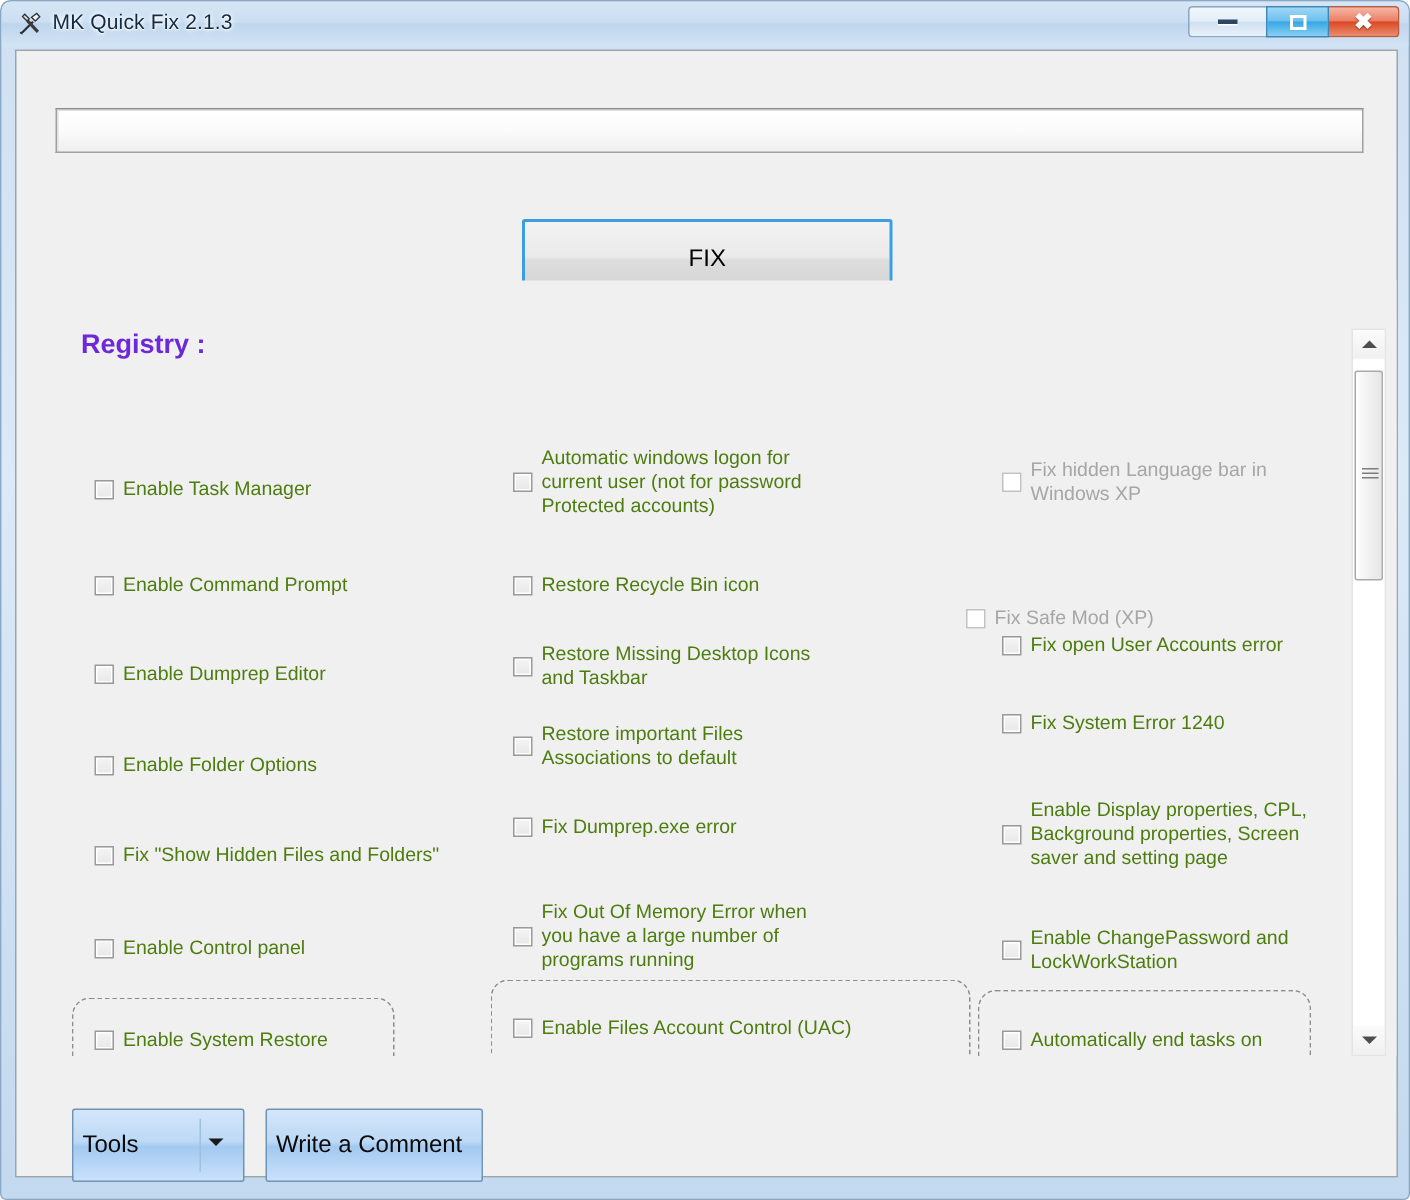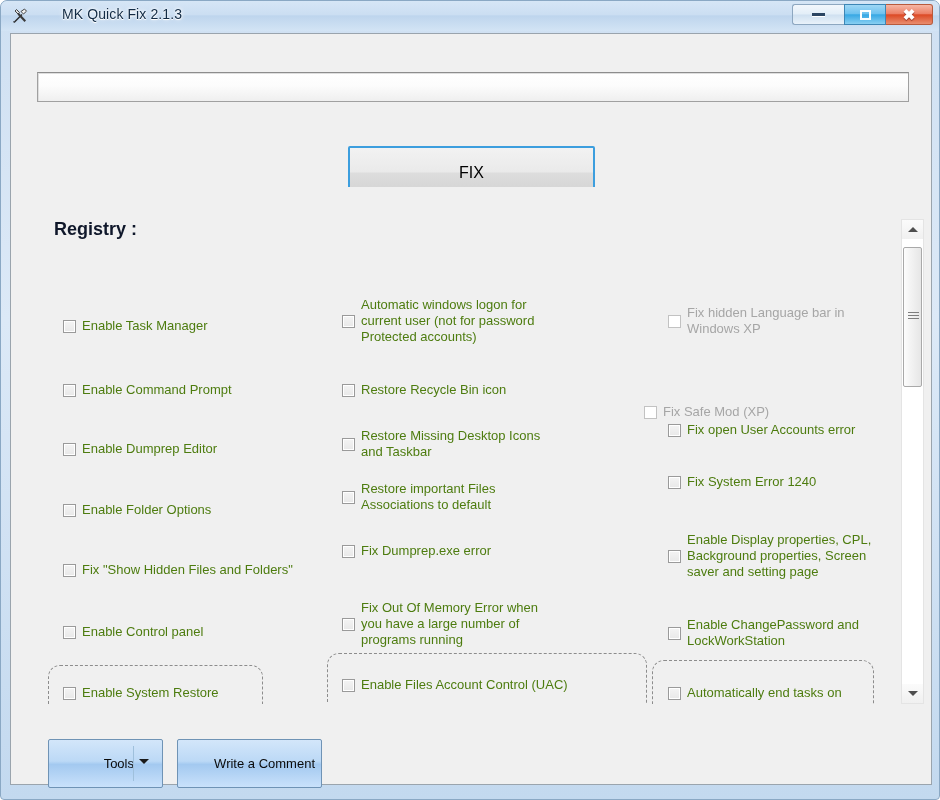--- a/index.html
+++ b/index.html
@@ -33,21 +33,20 @@
     position: absolute; left: 10px; top: 6px;
     width: 18px; height: 18px;
   }
   #title-text {
     position: absolute; left: 34px; top: 5px;
     font-size: 14px;
     color: #122b45;
     text-shadow: 0 0 3px #ffffff, 0 0 5px #ffffff, 0 1px 0 #ffffff;
     letter-spacing: .1px;
     white-space: nowrap;
-    margin-left: 27px;
   }
 
   
   .winbtn {
     position: absolute;
     top: 3px;
     height: 21px;
     box-sizing: border-box;
     border: 1px solid #8da7c0;
     display: flex; align-items: center; justify-content: center;
@@ -139,21 +138,21 @@
     position: absolute;
     left: 0; top: 0;
     width: 890px; height: 620px;
   }
 
   #registry-heading {
     position: absolute;
     left: 42px; top: 32px;
     font-size: 18px;
     font-weight: bold;
-    color: #0f172a;
+    color: #6d28d9;
     white-space: nowrap;
   }
 
   
   .cb-row {
     position: absolute;
     display: flex;
     align-items: center;
   }
   .cb-box {
@@ -244,26 +243,26 @@
   }
 
   
   .blue-button {
     position: absolute;
     box-sizing: border-box;
     background: linear-gradient(to bottom, #d3e6fa 0%, #bcd9f6 45%, #a3c9f0 52%, #c9e1fb 100%);
     border: 1px solid #6f93b5;
     border-radius: 2px;
     font-family: "Liberation Sans", sans-serif;
-    font-size: 13px;
+    font-size: 16px;
     color: #0a0a0a;
     cursor: default;
     display: flex;
     align-items: center;
-    justify-content: flex-end;
+    justify-content: flex-start;
   }
   #tools-button {
     left: 37px; top: 705px;
     width: 115px; height: 49px;
     padding-right: 28px;
   }
   #tools-divider {
     position: absolute;
     left: 122px; top: 712px;
     width: 1px; height: 35px;

